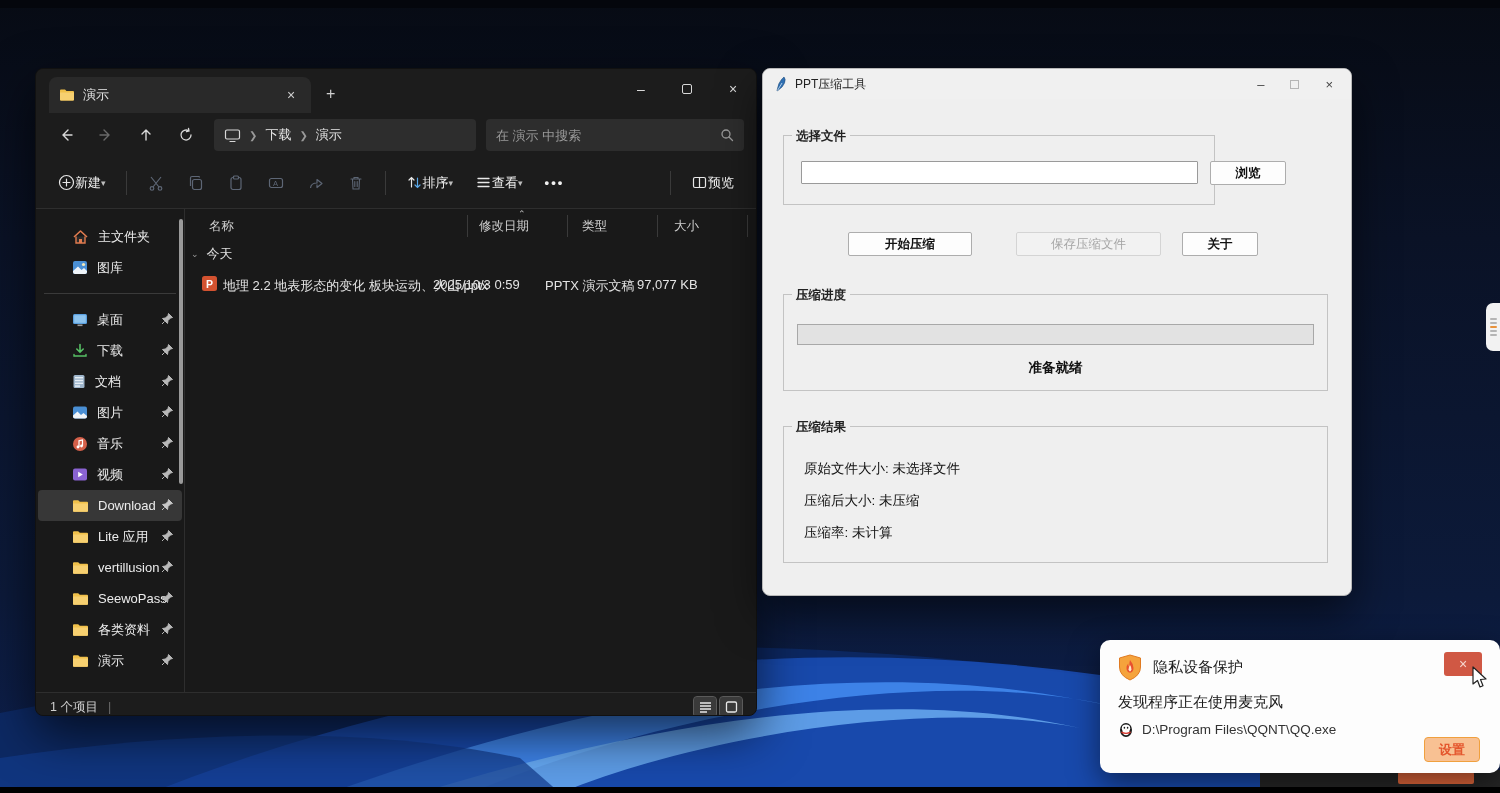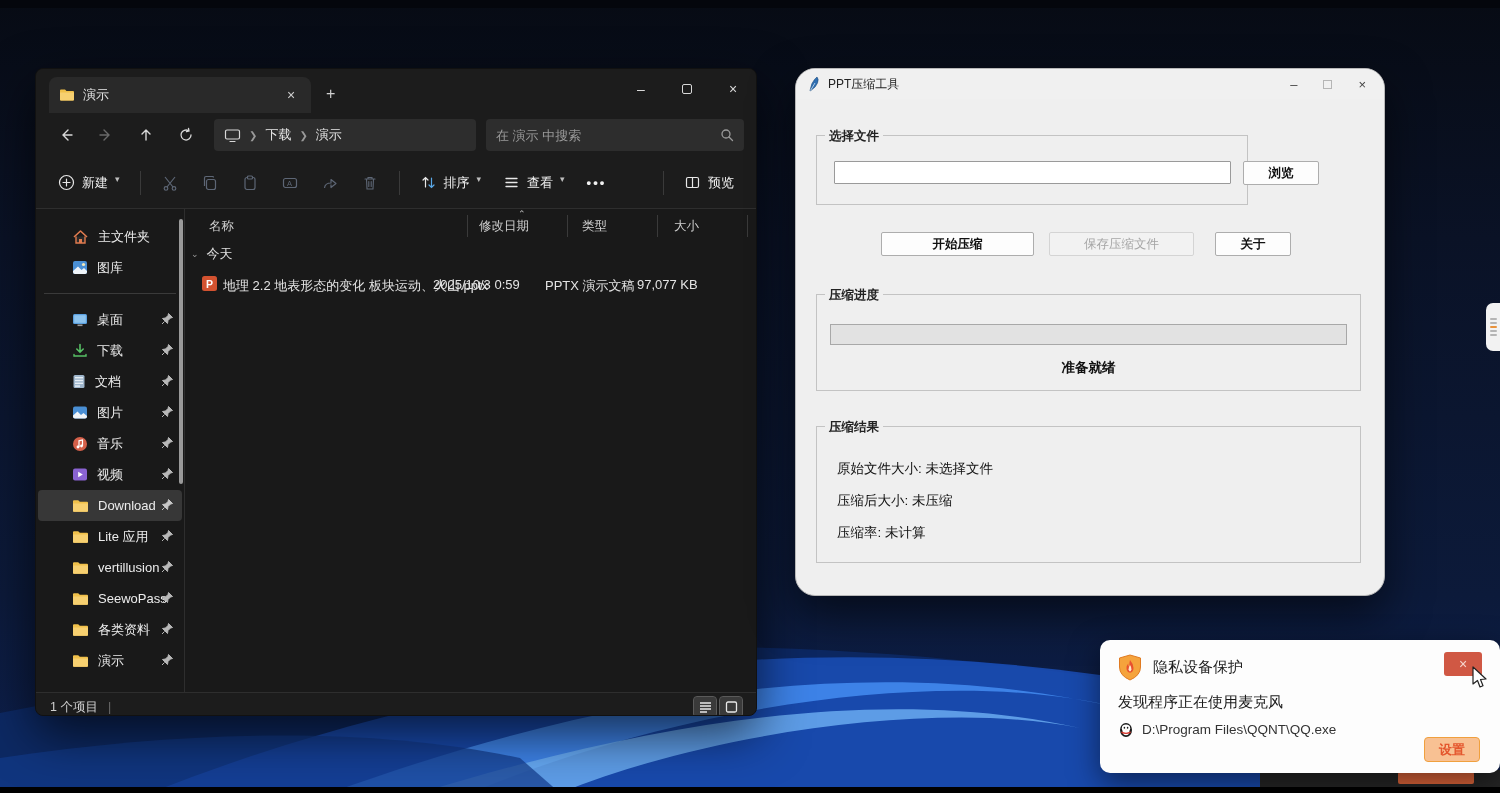--- a/index.html
+++ b/index.html
@@ -35,21 +35,21 @@
                display:flex; align-items:center; padding:0 10px; gap:8px; }
   .crumb-sep { color:#9a9a9a; font-size:10px; }
   .search-box { margin-left:6px; flex:1; height:32px; background:#2d2d2d; border-radius:4px;
                 display:flex; align-items:center; padding:0 10px; }
   .search-box input { flex:1; background:transparent; border:none; outline:none; color:#cfcfcf;
                       font-size:13px; font-family:inherit; }
   .search-box input::placeholder { color:#9a9a9a; }
 
   .toolbar { height:52px; display:flex; align-items:center; padding:0 12px; gap:2px;
              background:#1c1c1c; border-bottom:1px solid #2e2e2e; }
-  .tb-btn { display:flex; align-items:flex-start; gap:7px; padding:7px 10px; border-radius:4px; color:#f0f0f0; }
+  .tb-btn { display:flex; align-items:center; padding:7px 10px; border-radius:4px; color:#f0f0f0; }
   .tb-ico { display:flex; align-items:center; justify-content:center; }
   .tb-sep { width:1px; height:24px; background:#3a3a3a; margin:0 8px; }
   .chev { font-size:9px; color:#bdbdbd; }
   .tb-spacer { flex:1; }
 
   .body-wrap { display:flex; height:483px; }
   .sidebar { position:relative; width:148px; padding-top:12px; }
   .side-item { position:relative; height:31px; display:flex; align-items:center; gap:9px;
                margin:0 2px 0 2px; padding-left:34px; border-radius:4px; }
   .side-item.sel { background:#373737; }
@@ -72,22 +72,22 @@
   .file-row .type { position:absolute; left:360px; top:6px; }
   .file-row .size { position:absolute; left:452px; width:73px; top:6px; text-align:left; }
 
   .statusbar { height:29px; border-top:1px solid #2e2e2e; display:flex; align-items:center;
                padding:0 14px; font-size:12.5px; color:#cfcfcf; background:#1c1c1c; }
   .view-toggles { margin-left:auto; display:flex; gap:4px; }
   .vt { width:22px; height:20px; display:flex; align-items:center; justify-content:center; border-radius:3px; }
   .vt.on { background:#3a3a3a; outline:1px solid #5a5a5a; }
 
   
-  #compressor { position:absolute; left:795px; top:68px; width:590px; height:528px;
-                background:#efefef; border-radius:20px; box-shadow:0 18px 44px rgba(0,0,0,.55);
+  #compressor { position:absolute; left:762px; top:68px; width:590px; height:528px;
+                background:#efefef; border-radius:8px; box-shadow:0 18px 44px rgba(0,0,0,.55);
                 color:#111; font-size:13px; overflow:hidden; border:1px solid #b8b8b8; }
   .c-title { height:30px; display:flex; align-items:center; padding:0 10px; gap:8px; background:#f0f0f0; }
   .c-title-text { font-size:12px; color:#222; }
   .c-controls { margin-left:auto; display:flex; gap:26px; padding-right:8px; color:#444; font-size:13px; align-items:center; }
   .c-max { width:9px; height:9px; border:1px solid #b5b5b5; }
   .groupbox { position:absolute; border:1px solid #c3c3c3; }
   .groupbox .glabel { position:absolute; top:-8px; left:8px; background:#efefef; padding:0 4px;
                       font-size:12.5px; font-weight:bold; color:#222; }
   .file-input { position:absolute; left:38px; top:24px; width:397px; height:23px; background:#fff;
                 border:1px solid #9a9a9a; border-radius:1px; font-size:13px; padding:0 4px;
@@ -508,21 +508,21 @@
         <span>×</span>
       </div>
     </div>
 
     <div class="groupbox" style="left:20px; top:66px; width:432px; height:70px;">
       <span class="glabel">选择文件</span>
     </div>
     <input class="file-input" style="top: 92px;" value="">
     <button class="c-btn" style="left:447px; top:92px; width:76px;">浏览</button>
 
-    <button class="c-btn" style="left:85px; top:163px; width:153px;">开始压缩</button>
+    <button class="c-btn" style="left:85px; top:163px; width:124px;">开始压缩</button>
     <button class="c-btn disabled" style="left:253px; top:163px; width:145px;">保存压缩文件</button>
     <button class="c-btn" style="left:419px; top:163px; width:76px;">关于</button>
 
     <div class="groupbox" style="left:20px; top:357px; width:545px; height:137px;">
       <span class="glabel">压缩结果</span>
       <span class="result-line" style="top:33px;">原始文件大小: 未选择文件</span>
       <span class="result-line" style="top:65px;">压缩后大小: 未压缩</span>
       <span class="result-line" style="top:97px;">压缩率: 未计算</span>
     </div>
 

